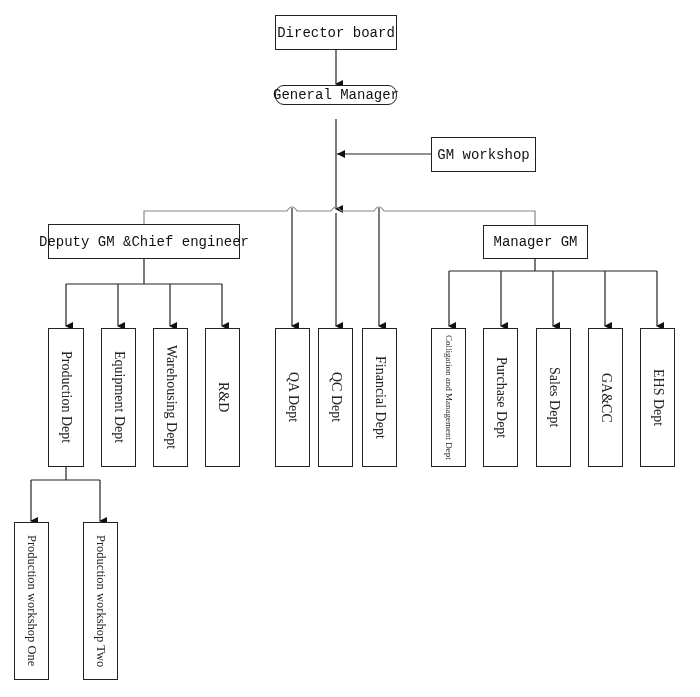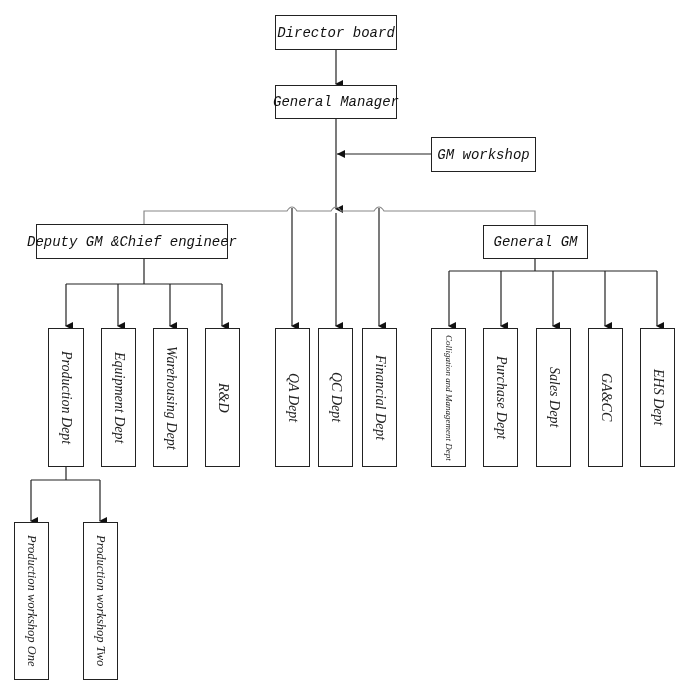--- a/index.html
+++ b/index.html
@@ -1,20 +1,20 @@
 <!DOCTYPE html>
 <html><head>
 <meta charset="utf-8">
 <style>
   html, body { margin: 0; padding: 0; background: #ffffff; }
   body { width: 700px; height: 697px; position: relative; overflow: hidden;
          font-family: "Liberation Mono", "DejaVu Sans Mono", monospace; color: #111; }
   svg.lines { position: absolute; left: 0; top: 0; width: 700px; height: 697px; }
   .box { position: absolute; box-sizing: border-box; border: 1.3px solid #222; background: #fff;
-         display: flex; align-items: center; justify-content: center; font-style: italic; }
+         display: flex; align-items: center; justify-content: center; }
   .hbox { font-size: 14px; white-space: nowrap; }
   .vbox span { writing-mode: vertical-rl; font-family: "Liberation Serif", "DejaVu Serif", serif;
                font-size: 14px; white-space: nowrap; color: #222; }
   .vbox.small span { font-size: 9px; white-space: normal; line-height: 11px; max-height: 132px; text-align: center; }
   .vbox.ws span { font-size: 12.5px; }
 </style>
 </head>
 <body>
 
 <svg class="lines" xmlns="http://www.w3.org/2000/svg">
@@ -63,28 +63,28 @@
     <line x1="501" y1="271" x2="501" y2="326" marker-end="url(#arr)"></line>
     <line x1="553" y1="271" x2="553" y2="326" marker-end="url(#arr)"></line>
     <line x1="605" y1="271" x2="605" y2="326" marker-end="url(#arr)"></line>
     <line x1="657" y1="271" x2="657" y2="326" marker-end="url(#arr)"></line>
   </g>
 </svg>
 
 <div class="box hbox" style="left:275px;top:15px;width:122px;height:35px;">
   <span>Director board</span>
 </div>
-<div class="box hbox" style="left:275px;top:85px;width:122px;height:34px;">
+<div class="box hbox" style="left:275px;top:85px;width:122px;height:20px;border-radius:9px;">
   <span>General Manager</span>
 </div>
 <div class="box hbox" style="left:431px;top:137px;width:105px;height:35px;">
   <span>GM workshop</span>
 </div>
 
-<div class="box hbox" style="left:36px;top:224px;width:192px;height:35px;">
+<div class="box hbox" style="left:48px;top:224px;width:192px;height:35px;">
   <span>Deputy GM &amp;Chief engineer</span>
 </div>
 <div class="box vbox" style="left:48px;top:328px;width:36px;height:139px;">
   <span>Production Dept</span>
 </div>
 <div class="box vbox" style="left:101px;top:328px;width:35px;height:139px;">
   <span>Equipment Dept</span>
 </div>
 <div class="box vbox" style="left:153px;top:328px;width:35px;height:139px;">
   <span>Warehousing Dept</span>
@@ -103,21 +103,21 @@
   <span>QA Dept</span>
 </div>
 <div class="box vbox" style="left:318px;top:328px;width:35px;height:139px;">
   <span>QC Dept</span>
 </div>
 <div class="box vbox" style="left:362px;top:328px;width:35px;height:139px;">
   <span>Financial Dept</span>
 </div>
 
 <div class="box hbox" style="left:483px;top:225px;width:105px;height:34px;">
-  <span>General GM</span>
+  <span>Manager GM</span>
 </div>
 <div class="box vbox small" style="left:431px;top:328px;width:35px;height:139px;">
   <span>Colligation and Management Dept</span>
 </div>
 <div class="box vbox" style="left:483px;top:328px;width:35px;height:139px;">
   <span>Purchase Dept</span>
 </div>
 <div class="box vbox" style="left:536px;top:328px;width:35px;height:139px;">
   <span>Sales Dept</span>
 </div>

